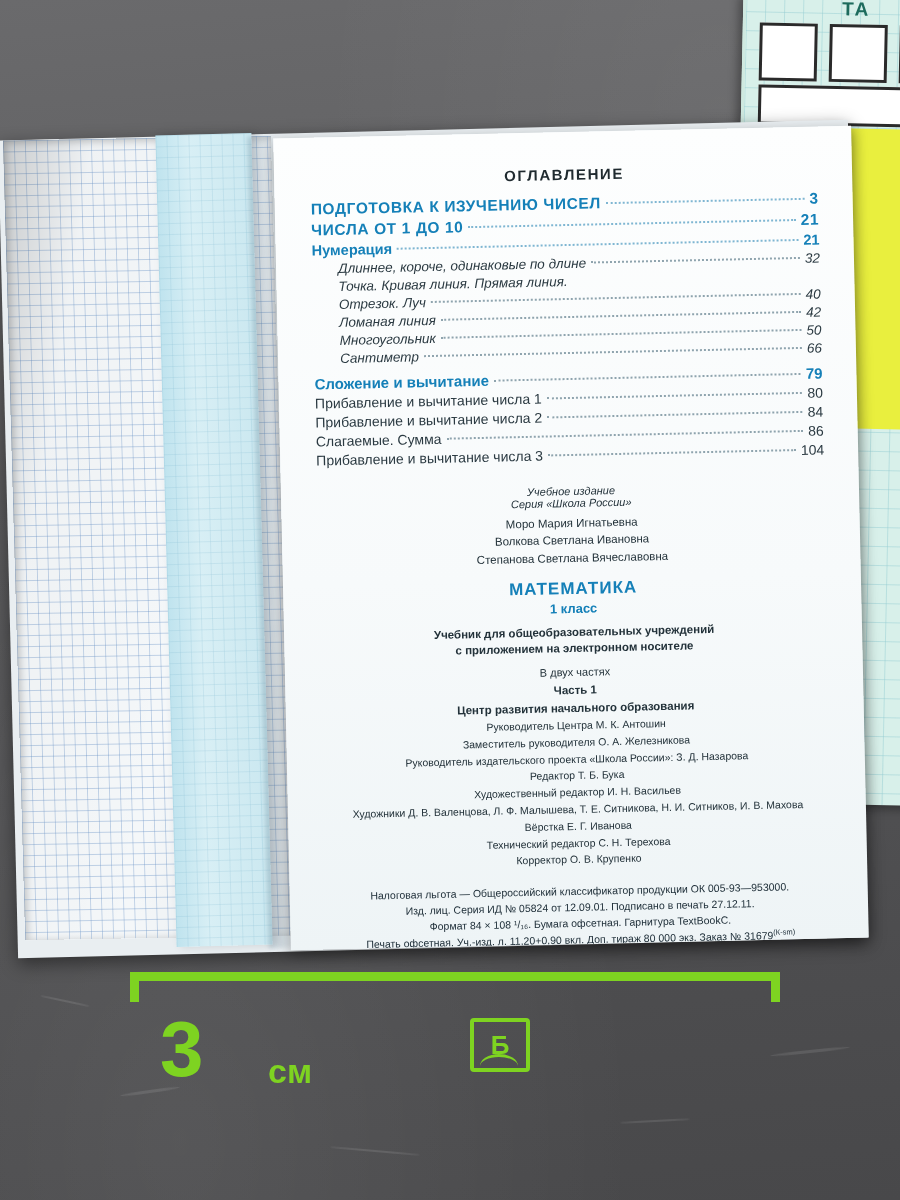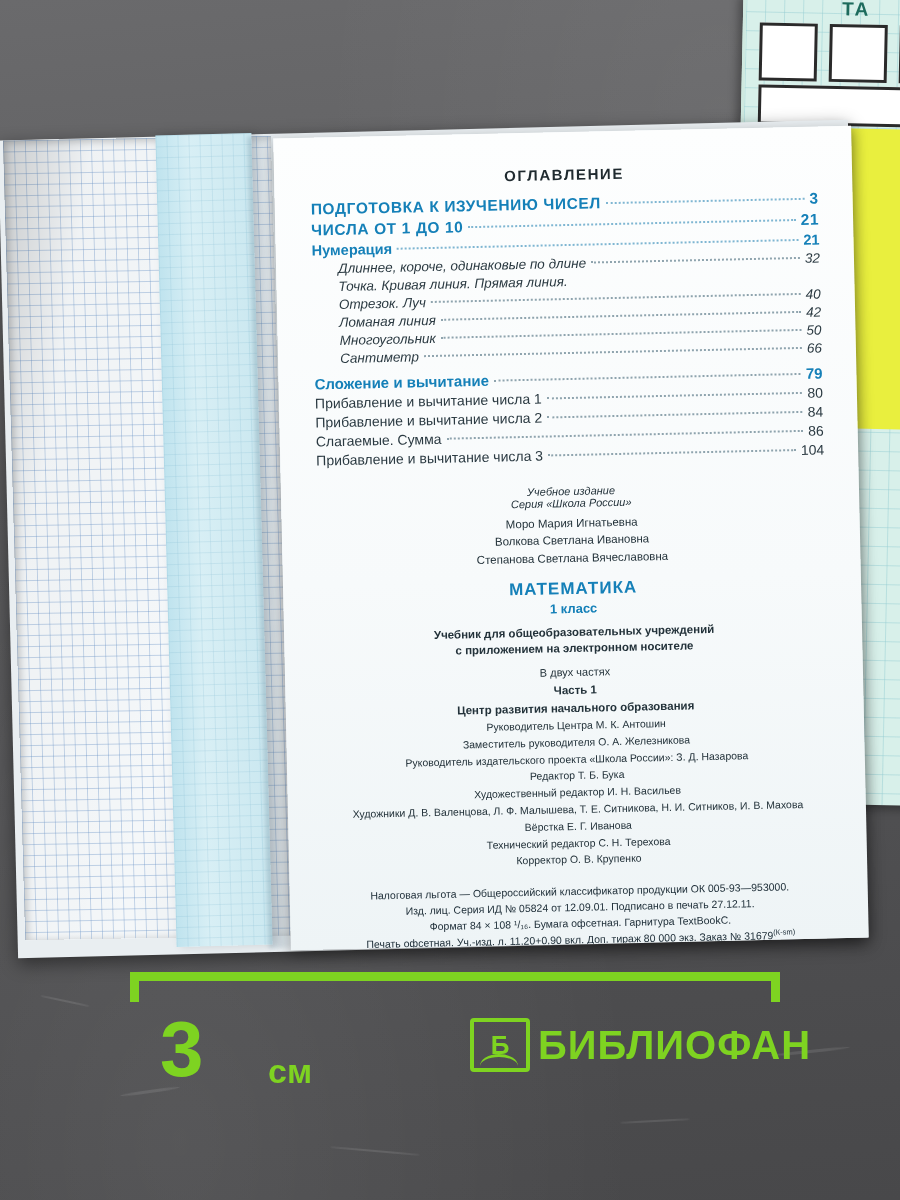--- a/index.html
+++ b/index.html
@@ -368,14 +368,13 @@
   <div class="scale-cap-r"></div>
 </div>
 <div class="scale-num">3</div>
 <div class="scale-unit">см</div>
 
 <div class="logo">
   <div class="logo-mark">
     <span>Б</span>
     <span class="logo-book"></span>
   </div>
-  <div class="logo-text">БИБЛИОФАН</div>
 </div>
 
 </body></html>

